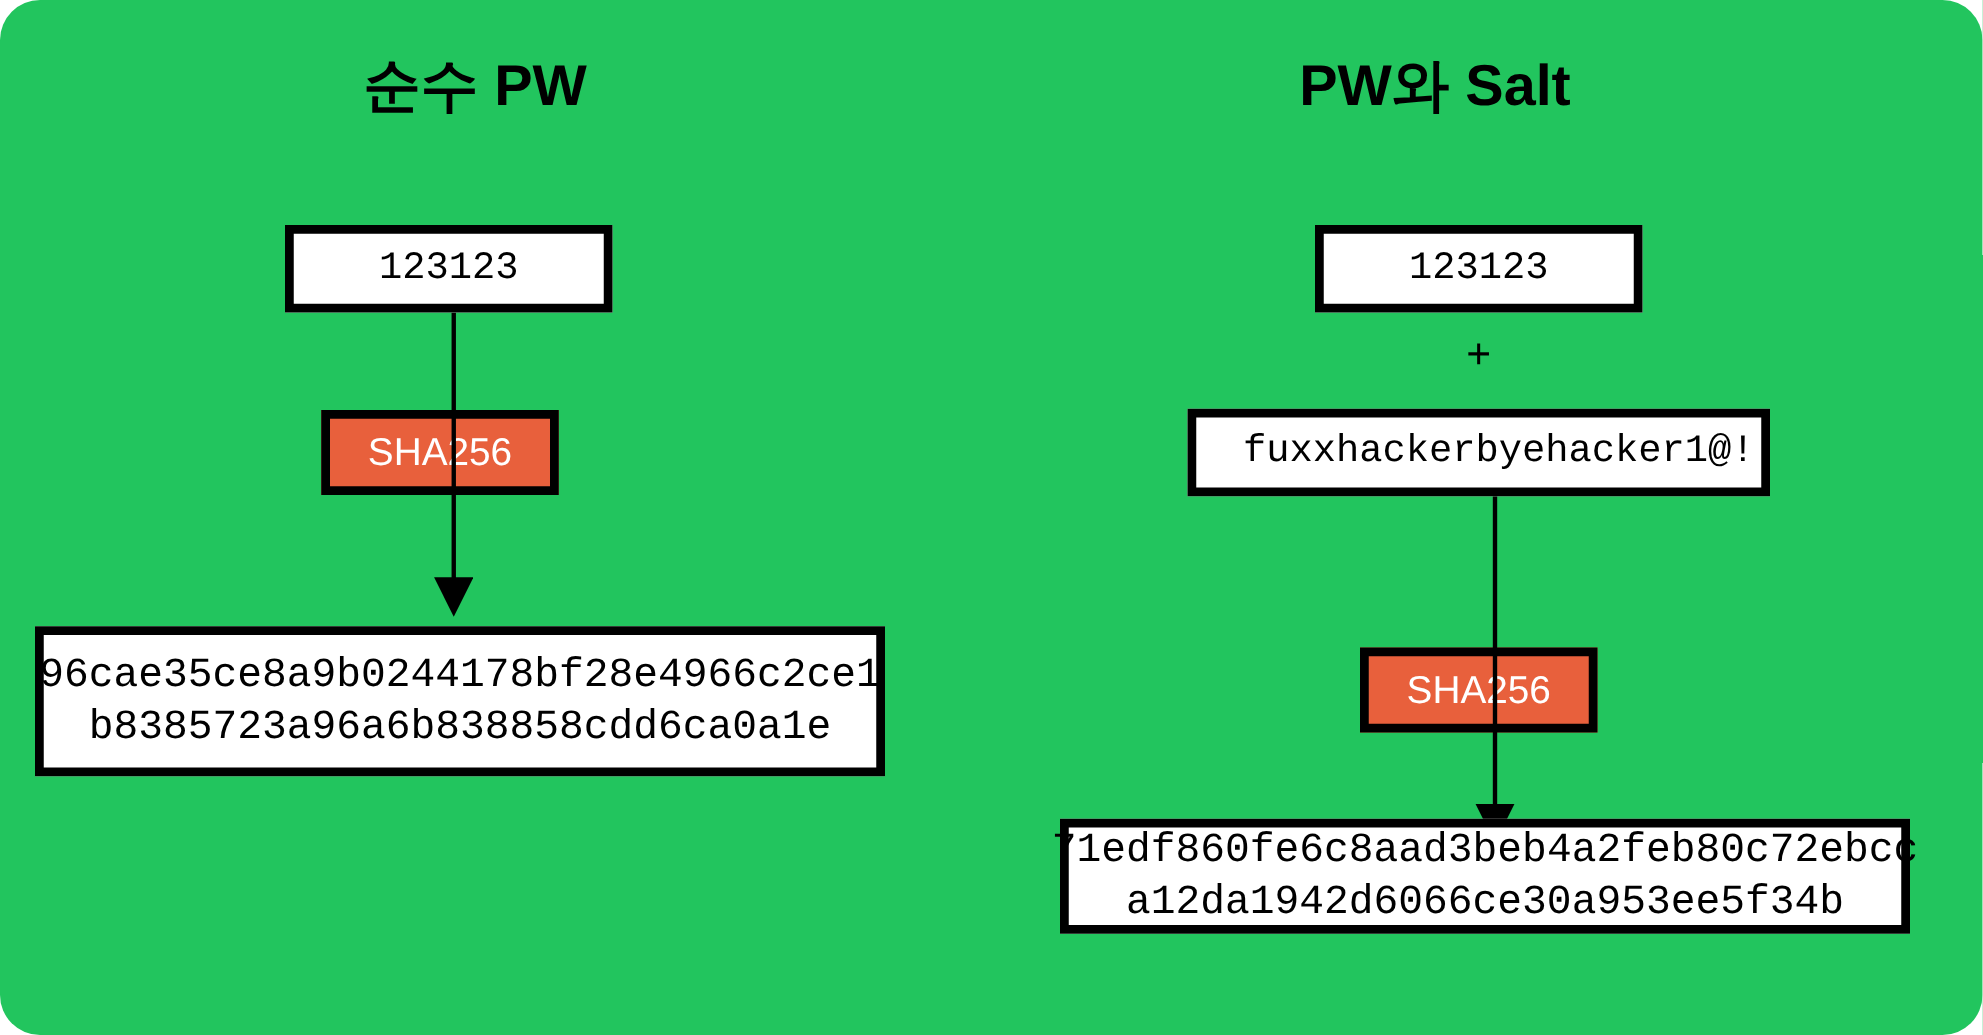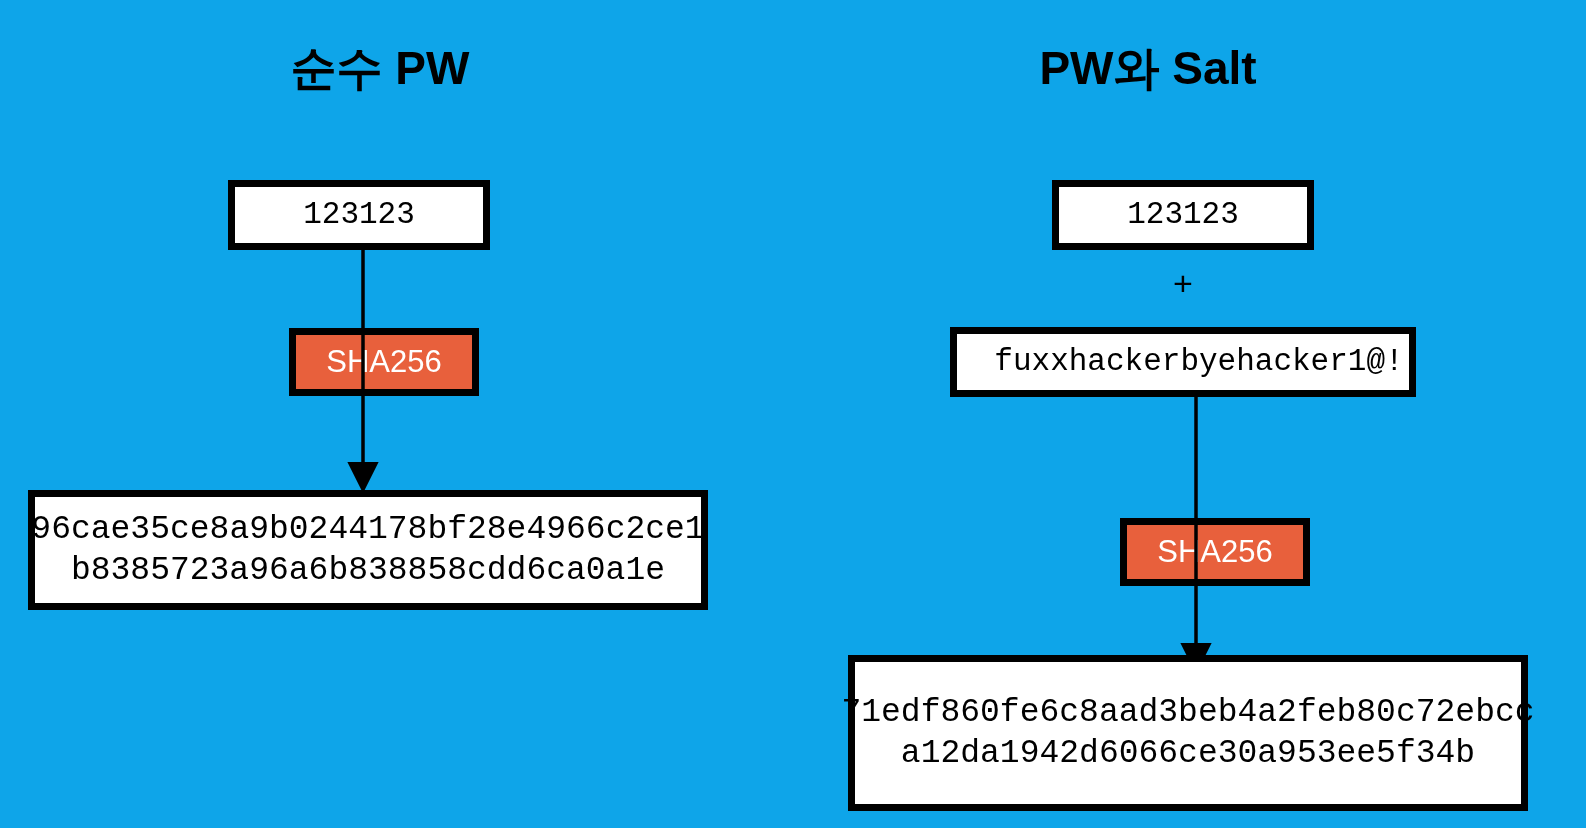--- a/index.html
+++ b/index.html
@@ -8,22 +8,23 @@
     background: #ffffff;
   }
   body {
     font-family: "Liberation Sans", sans-serif;
     color: #000000;
   }
   #canvas {
     position: relative;
     width: 1586px;
     height: 828px;
-    background: #0ea5e9;
+    background: #22c55e;
     overflow: hidden;
+    border-radius: 32px;
   }
 
   
   .col-title {
     position: absolute;
     font-size: 46px;
     font-weight: bold;
     color: #000000;
     text-align: center;
     white-space: nowrap;
@@ -56,37 +57,36 @@
   #box-pw-left    { left: 228px;  top: 180px; width: 262px; height: 70px; }
   #box-pw-left .txt  { font-size: 31px; }
 
   #box-pw-right   { left: 1052px; top: 180px; width: 262px; height: 70px; }
   #box-pw-right .txt { font-size: 31px; }
 
   #box-salt       { left: 950px;  top: 327px; width: 466px; height: 70px; }
   #box-salt .txt  { font-size: 31px; margin-left: 32px; }
 
   
-  #box-hash-left  { left: 28px;  top: 490px; width: 680px; height: 120px; }
+  #box-hash-left  { left: 28px;  top: 501px; width: 680px; height: 120px; }
   #box-hash-left .txt { font-size: 33px; line-height: 1.25; }
 
-  #box-hash-right { left: 848px; top: 655px; width: 680px; height: 156px; text-align: center; }
+  #box-hash-right { left: 848px; top: 655px; width: 680px; height: 92px; text-align: center; }
   #box-hash-right .txt { font-size: 33px; line-height: 1.25; }
 
   
   .sha-box {
     position: absolute;
     box-sizing: border-box;
     background: #E8603C;
     border: 7px solid #000000;
     display: flex;
     align-items: center;
     justify-content: center;
     z-index: 1;
-    margin-left: 32px;
   }
   .sha-box .txt {
     font-size: 31px;
     color: #ffffff;
     white-space: nowrap;
   }
   #sha-left  { left: 257px;  top: 328px; width: 190px; height: 68px; }
   #sha-right { left: 1088px; top: 518px; width: 190px; height: 68px; }
 
   

